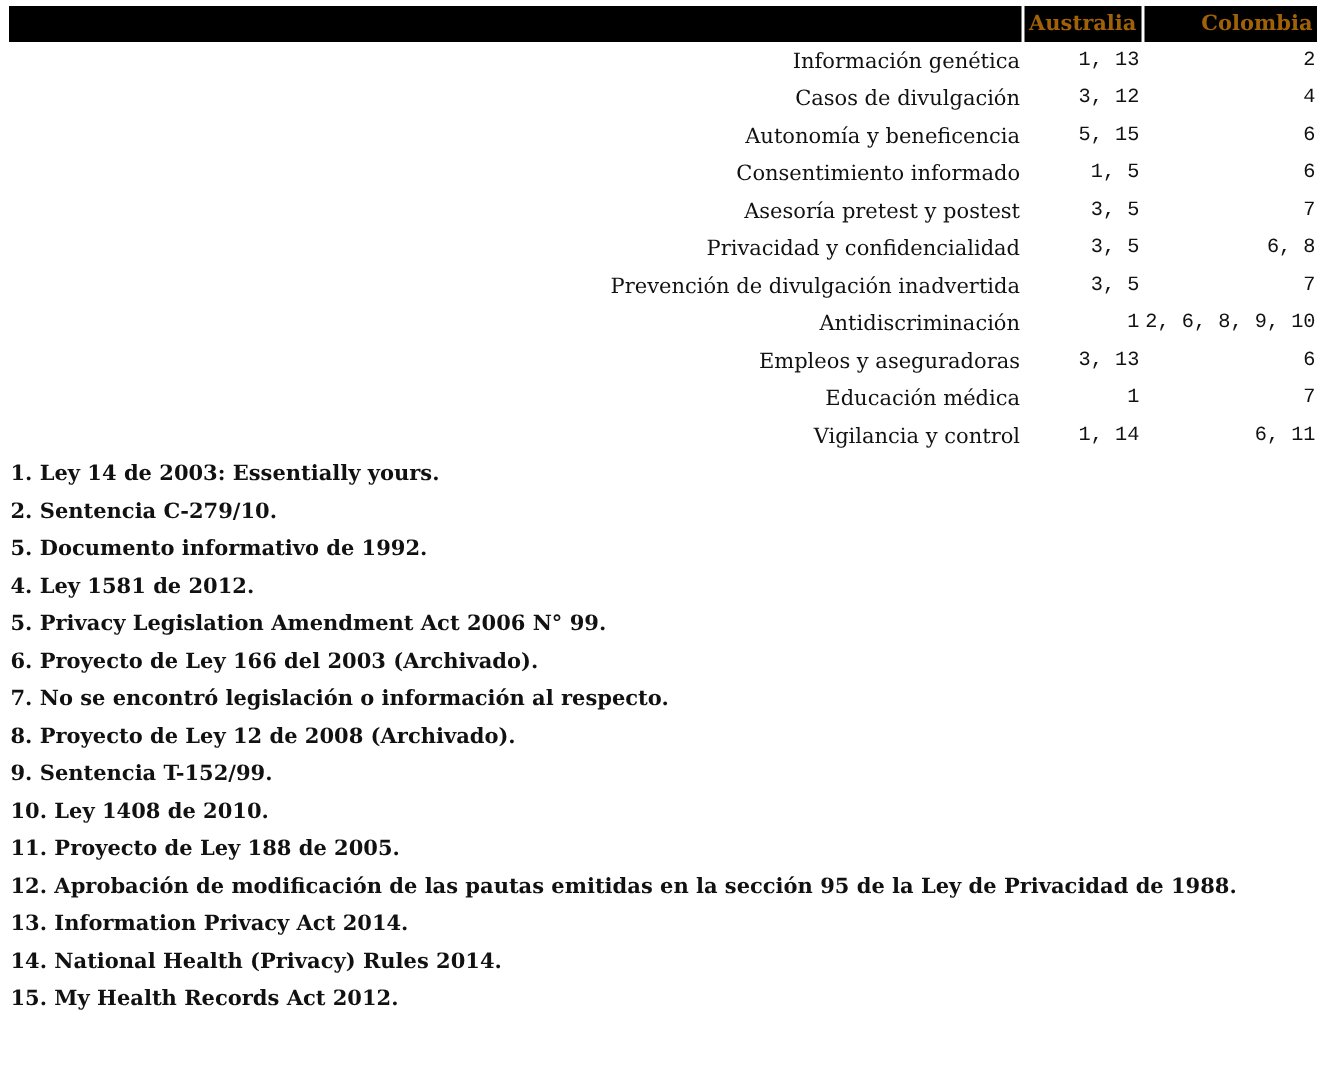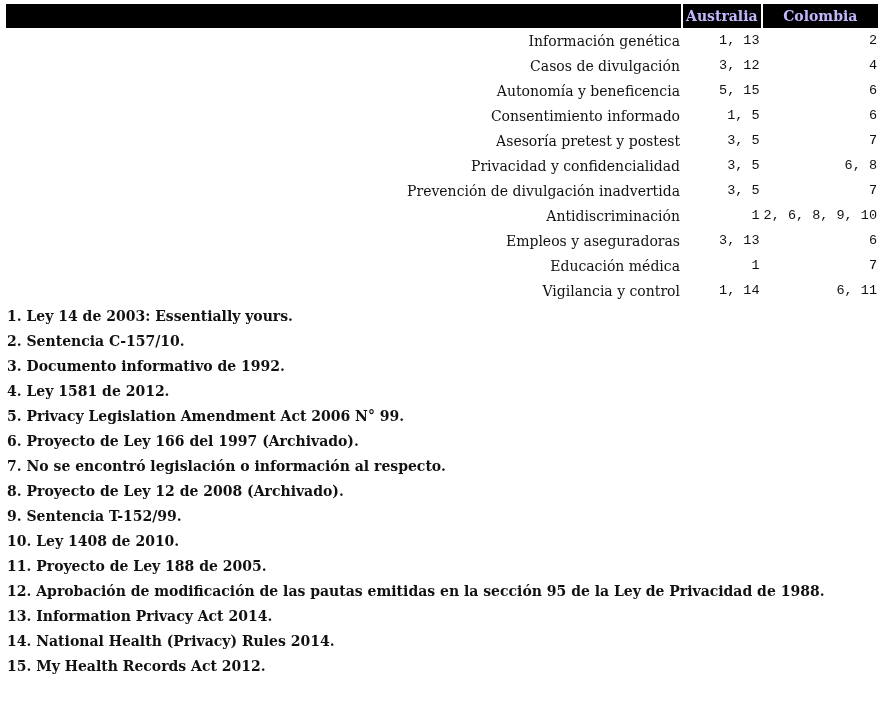--- a/index.html
+++ b/index.html
@@ -8,24 +8,24 @@
     font-family: "DejaVu Serif", serif;
     font-size: 14px; color: #111111;
     position: relative;
   }
   table.main {
     position: absolute; left: 4px; top: 4px;
     width: 876px;
     border-collapse: separate; border-spacing: 2px 0;
   }
   table.main th {
-    background: #000000; color: #c4b5fd;
+    background: #000000; color: #a16207;
     font-weight: bold; font-size: 14px;
     height: 24px; padding: 0 3px;
-    text-align: center; white-space: nowrap;
+    text-align: right; white-space: nowrap;
   }
   table.main th.topic-head { width: 700px; }
   table.main th.au-head { width: 66px; }
   table.main th.co-head { width: 86px; }
   table.main td {
     height: 25px; padding: 0 1px; vertical-align: middle;
     white-space: nowrap;
     text-align: right;
   }
   table.main td.num {
@@ -100,25 +100,25 @@
       <tr>
         <td>Vigilancia y control</td>
         <td class="num">1, 14</td>
         <td class="num">6, 11</td>
       </tr>
     </tbody>
 </table>
 
 <div class="notes" id="notes">
     <div class="note">1. Ley 14 de 2003: Essentially yours.</div>
-    <div class="note">2. Sentencia C-157/10.</div>
-    <div class="note">3. Documento informativo de 1992.</div>
+    <div class="note">2. Sentencia C-279/10.</div>
+    <div class="note">5. Documento informativo de 1992.</div>
     <div class="note">4. Ley 1581 de 2012.</div>
     <div class="note">5. Privacy Legislation Amendment Act 2006 N° 99.</div>
-    <div class="note">6. Proyecto de Ley 166 del 1997 (Archivado).</div>
+    <div class="note">6. Proyecto de Ley 166 del 2003 (Archivado).</div>
     <div class="note">7. No se encontró legislación o información al respecto.</div>
     <div class="note">8. Proyecto de Ley 12 de 2008 (Archivado).</div>
     <div class="note">9. Sentencia T-152/99.</div>
     <div class="note">10. Ley 1408 de 2010.</div>
     <div class="note">11. Proyecto de Ley 188 de 2005.</div>
     <div class="note">12. Aprobación de modificación de las pautas emitidas en la sección 95 de la Ley de Privacidad de 1988.</div>
     <div class="note">13. Information Privacy Act 2014.</div>
     <div class="note">14. National Health (Privacy) Rules 2014.</div>
     <div class="note">15. My Health Records Act 2012.</div>
   </div>

